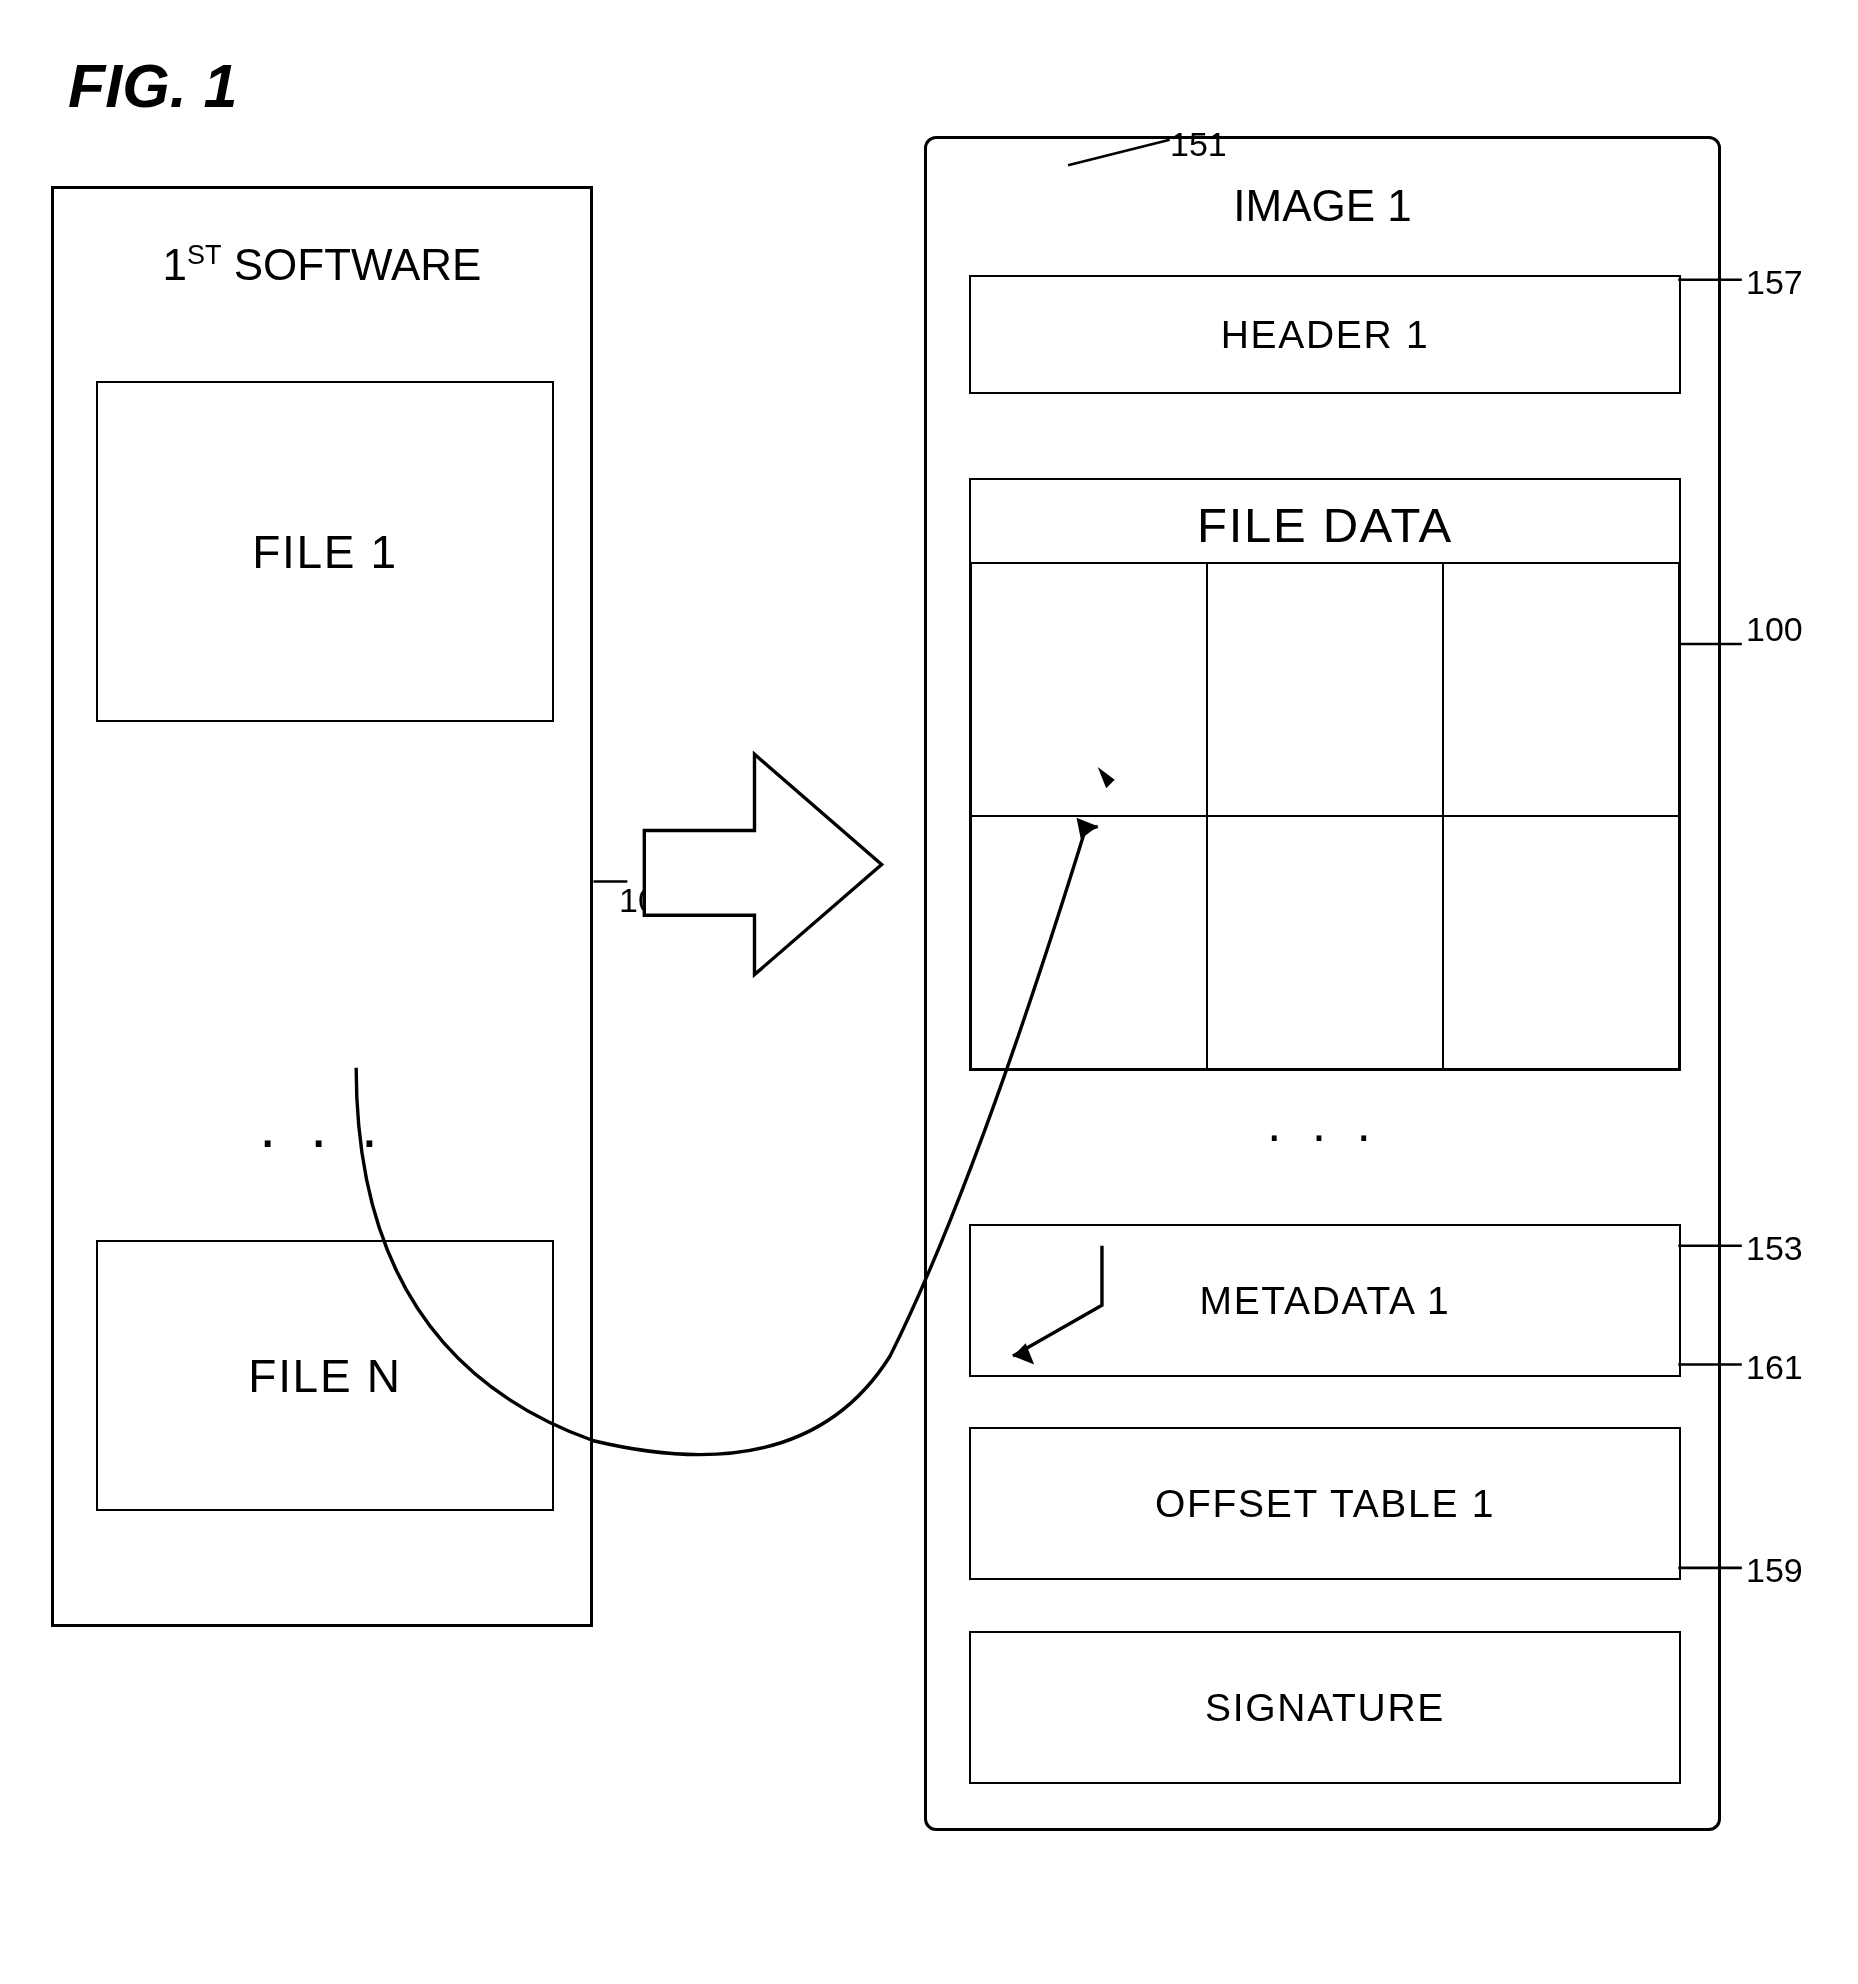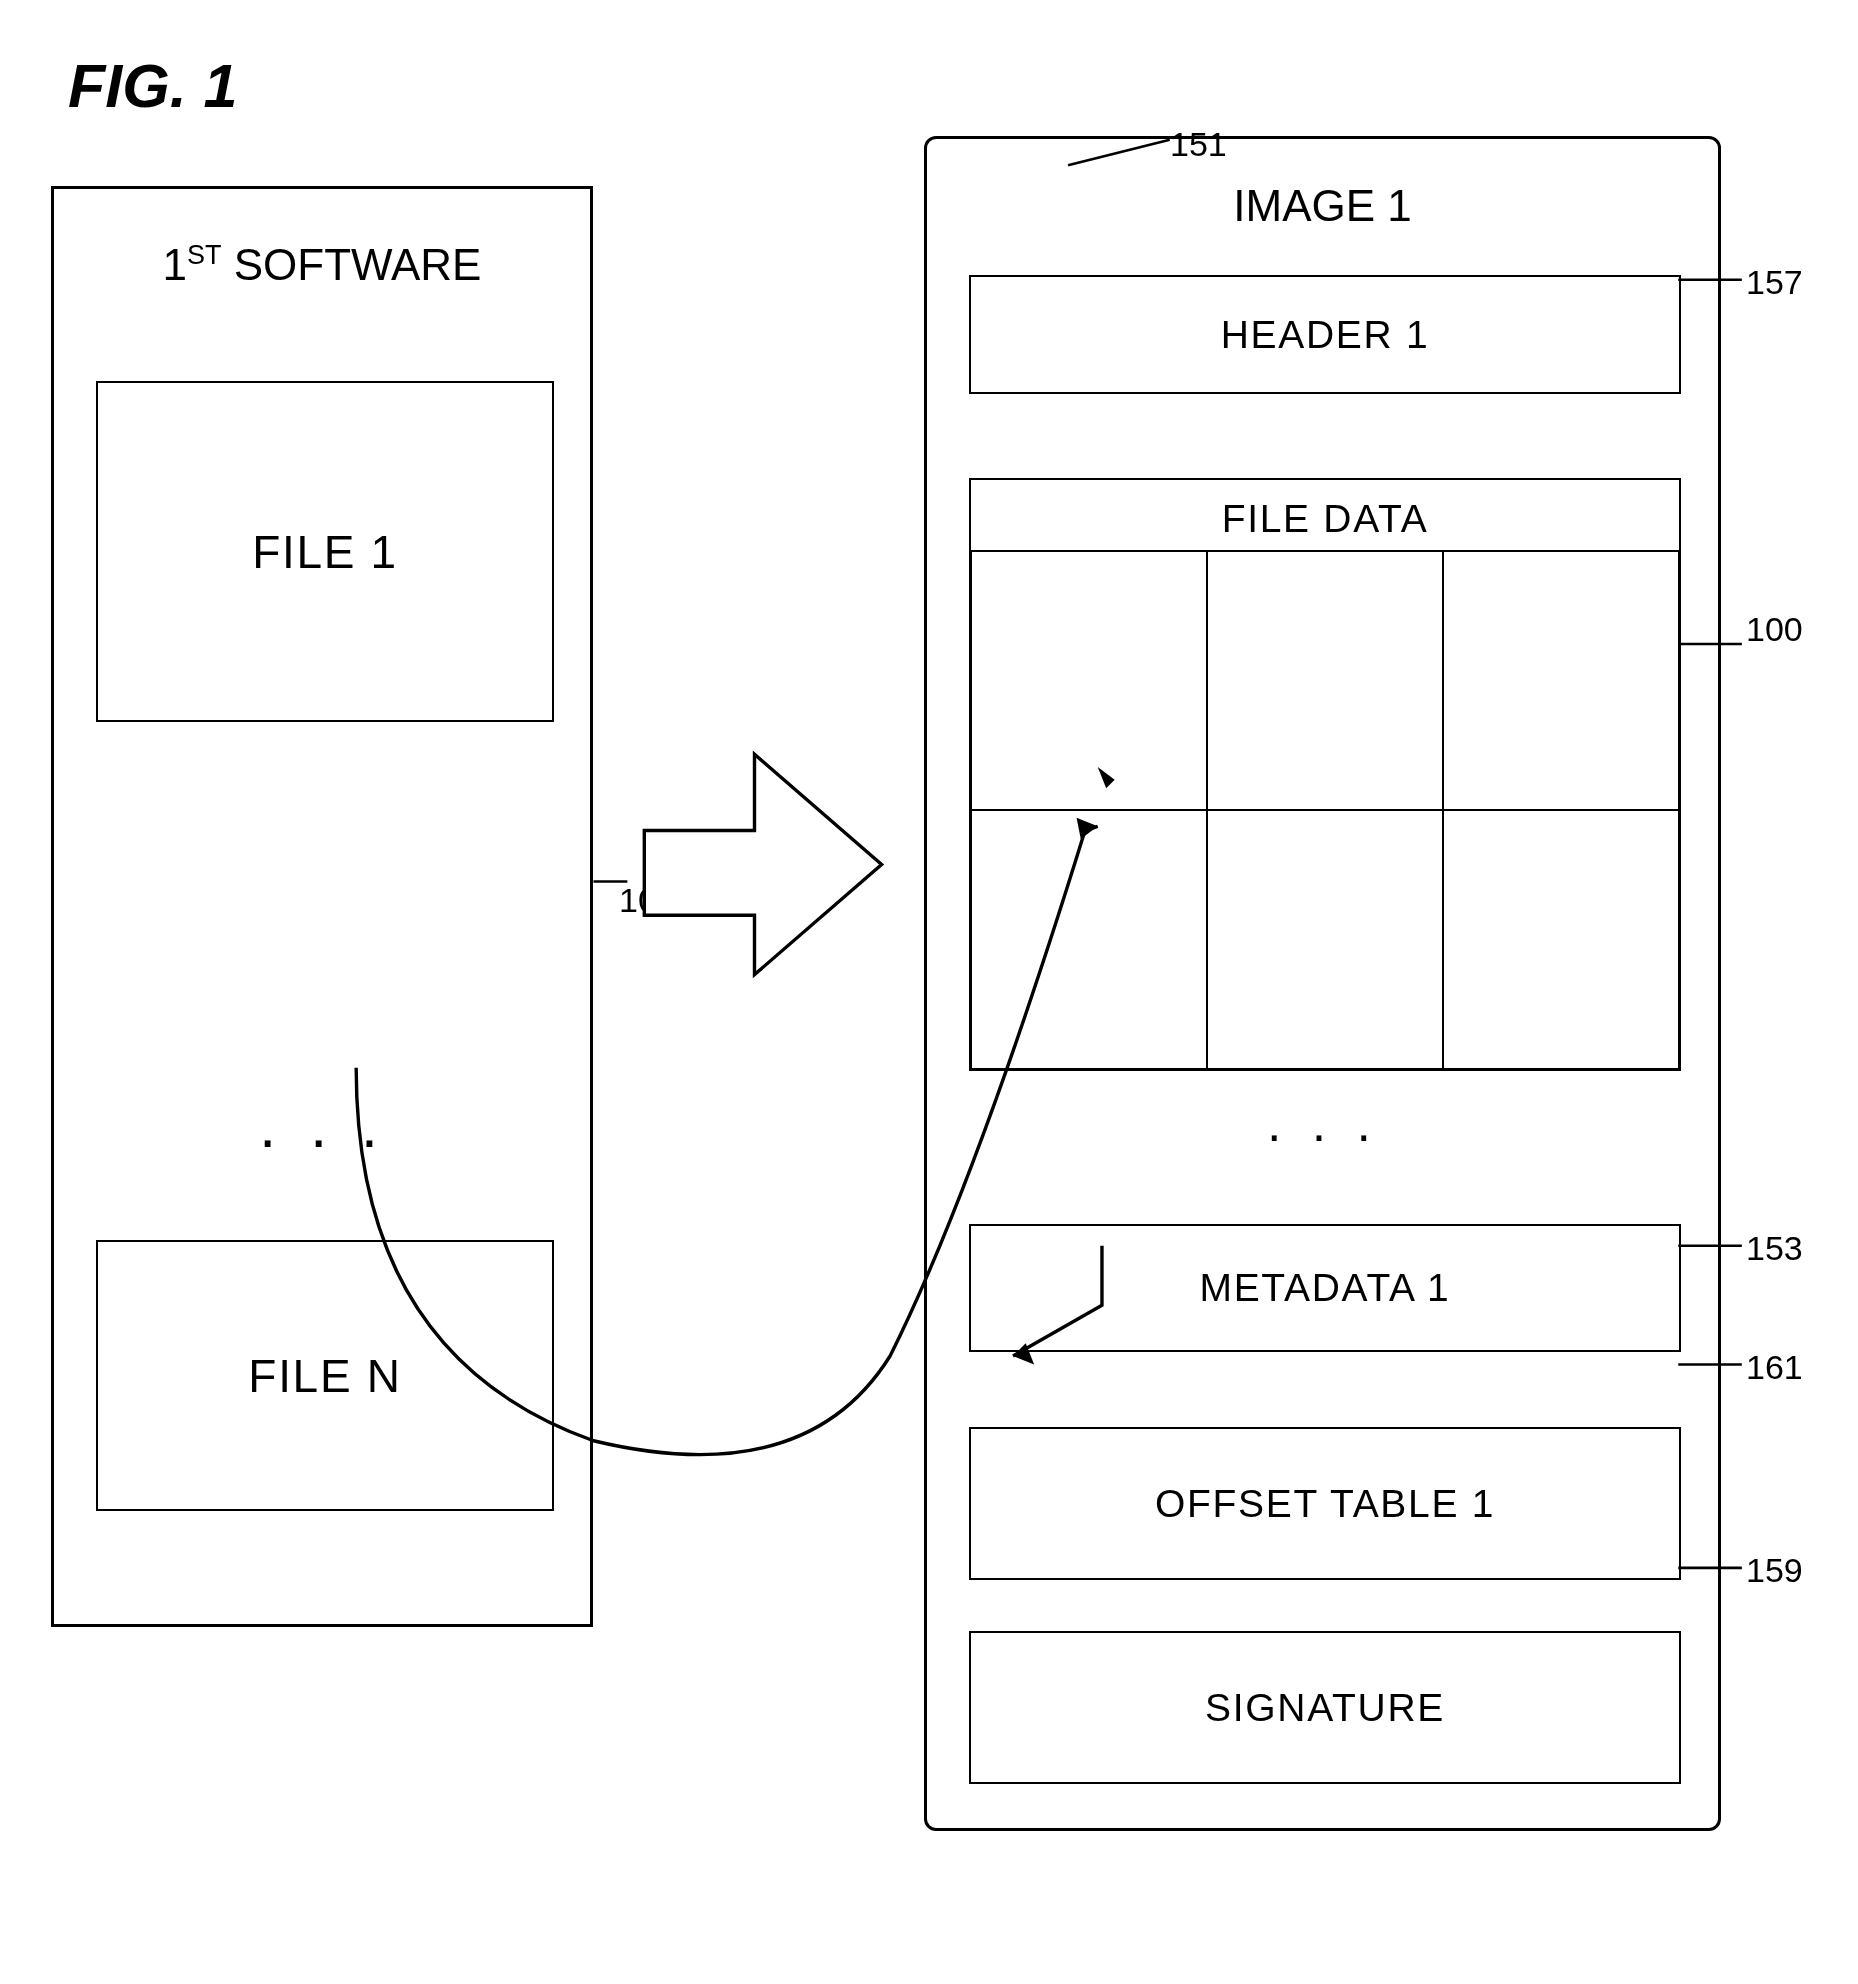--- a/index.html
+++ b/index.html
@@ -125,21 +125,21 @@
       top: 339px;
       height: 593px;
       flex-direction: column;
       align-items: stretch;
       justify-content: flex-start;
     }
 
     .filedata-label {
       text-align: center;
       padding: 17px 0 8.5px 0;
-      font-size: 39px;
+      font-size: 49px;
     }
 
     .filedata-grid {
       display: grid;
       grid-template-columns: 1fr 1fr 1fr;
       grid-template-rows: 1fr 1fr;
       flex: 1;
       border-top: 1.7px solid #000;
     }
 
@@ -151,21 +151,21 @@
       position: absolute;
       top: 966px;
       left: 50%;
       transform: translateX(-50%);
       font-size: 51px;
       letter-spacing: 6.8px;
     }
 
     .metadata-box {
       top: 1085px;
-      height: 128px;
+      height: 153px;
     }
 
     .offset-box {
       top: 1288px;
       height: 153px;
     }
 
     .signature-box {
       top: 1492px;
       height: 153px;

